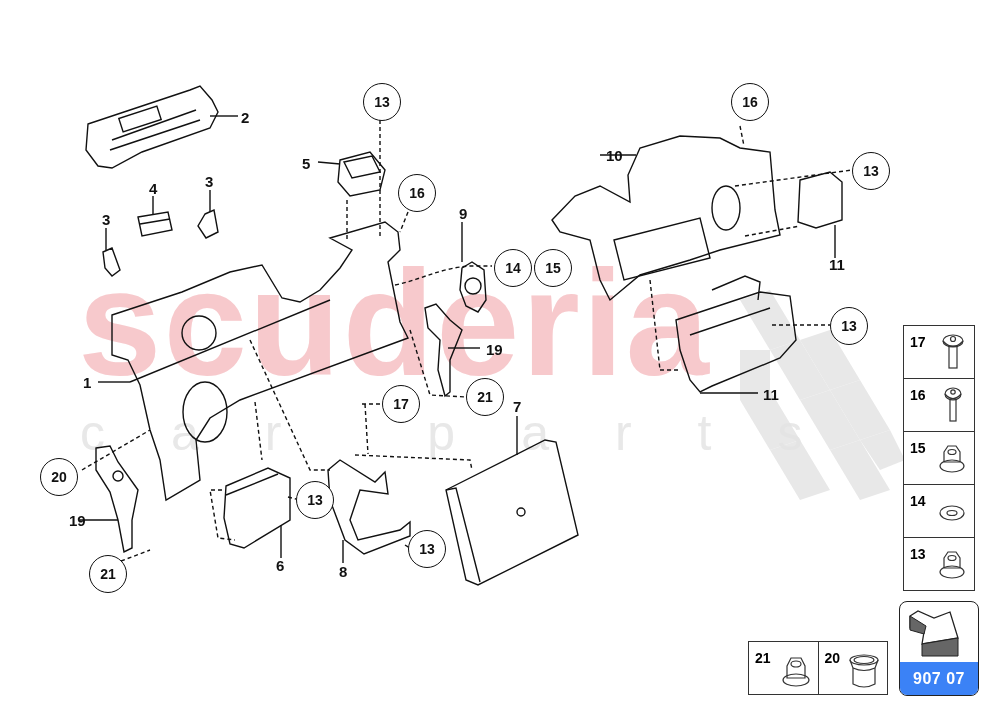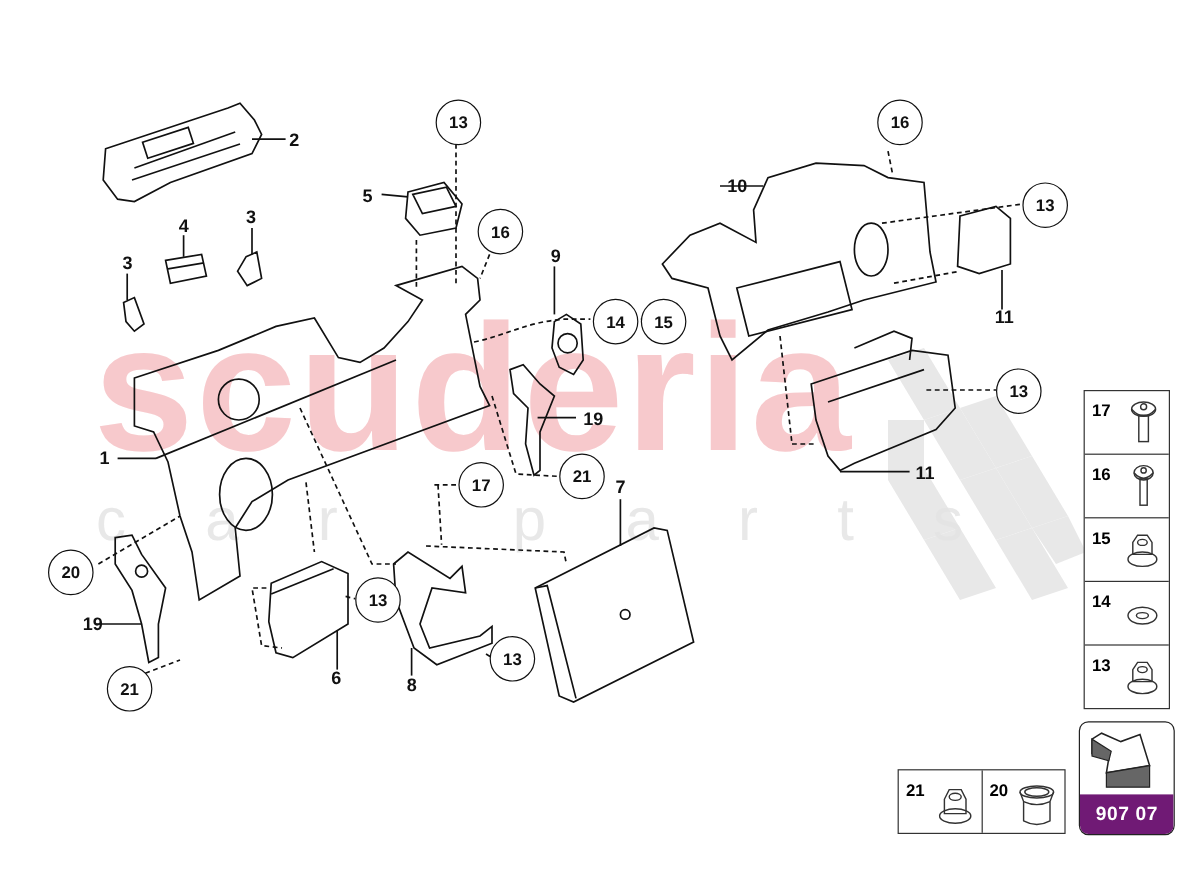--- a/index.html
+++ b/index.html
@@ -15,21 +15,21 @@
   .legend .cell:last-child{border-bottom:none;}
   .legend .num{position:absolute;left:6px;top:8px;font-weight:bold;font-size:14px;}
   .legend svg{position:absolute;right:8px;top:6px;}
   .legend2{position:absolute;left:748px;top:641px;width:138px;height:52px;border:1.3px solid #333;display:flex;z-index:3;background:#fff;}
   .legend2 .cell{flex:1;position:relative;border-right:1.3px solid #333;}
   .legend2 .cell:last-child{border-right:none;}
   .legend2 .num{position:absolute;left:6px;top:8px;font-weight:bold;font-size:14px;}
   .legend2 svg{position:absolute;right:6px;top:10px;}
   .badge{position:absolute;left:899px;top:601px;width:78px;height:93px;border:1.6px solid #222;border-radius:8px;overflow:hidden;z-index:3;background:#fff;}
   .badge .arrow{position:absolute;left:0;top:0;width:78px;height:60px;}
-  .badge .code{position:absolute;left:0;bottom:0;width:100%;height:33px;background:#701a75;color:#fff;font-weight:bold;font-size:16px;display:flex;align-items:center;justify-content:center;letter-spacing:0.5px;}
+  .badge .code{position:absolute;left:0;bottom:0;width:100%;height:33px;background:#3b82f6;color:#fff;font-weight:bold;font-size:16px;display:flex;align-items:center;justify-content:center;letter-spacing:0.5px;}
 </style>
 </head>
 <body>
 
 <div id="stage">
 
   <div class="wm-main">scuderia</div>
   <div class="wm-sub">car parts</div>
 
   <svg class="drawing" width="1000" height="727" style="z-index:0">

